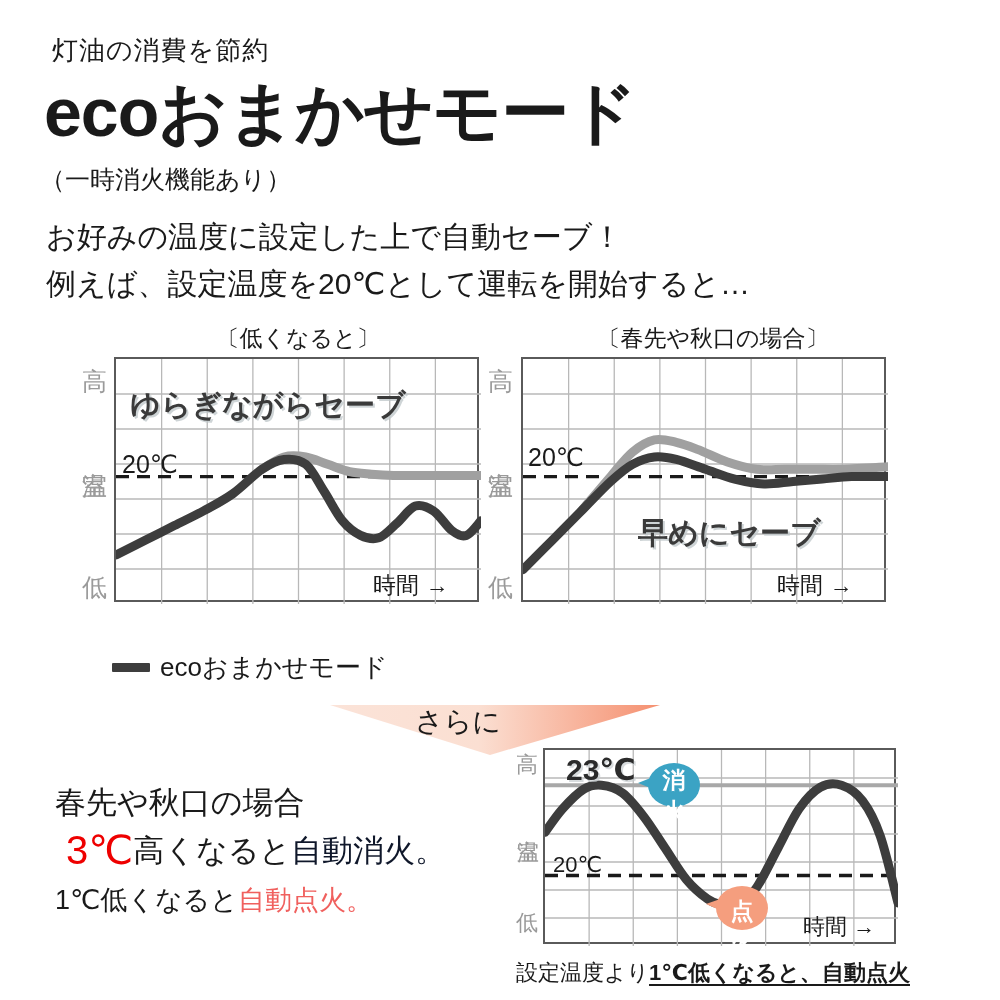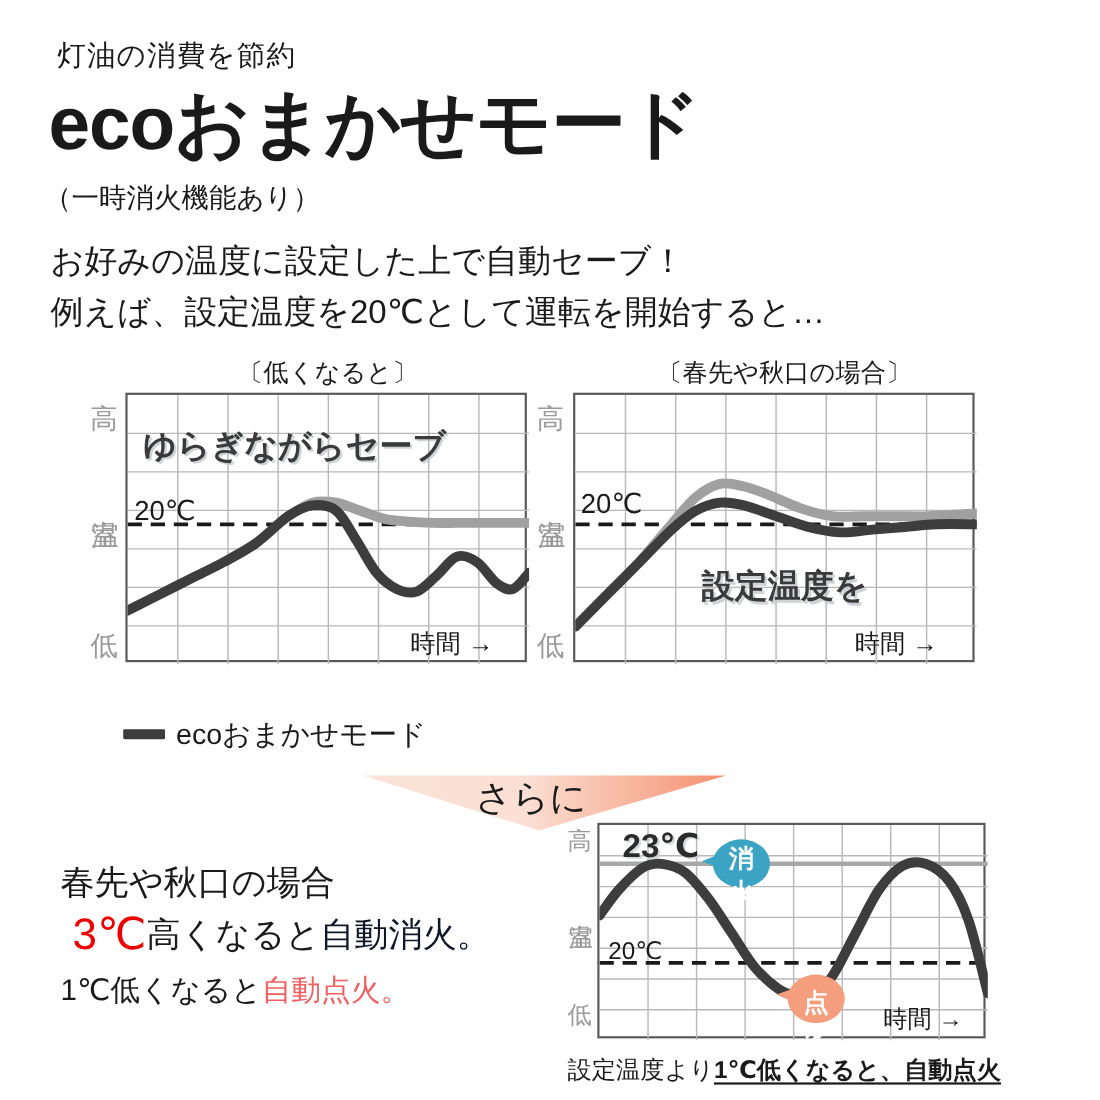--- a/index.html
+++ b/index.html
@@ -27,22 +27,22 @@
   .time-lab{position:absolute;font-size:23px;color:#1a1a1a;white-space:nowrap;}
 
   
   #legend{left:112px;top:650px;width:800px;display:flex;align-items:center;gap:20px;}
   .lg-item{display:flex;align-items:center;gap:10px;}
   .sw{width:38px;height:9px;border-radius:1px;}
   .lg-txt{font-size:26px;color:#1a1a1a;white-space:nowrap;}
 
   
   #sarani-wrap{left:330px;top:697px;width:330px;height:60px;}
-  #sarani-txt{position:absolute;left:85px;top:6px;font-size:33px;color:#1a1a1a;
-              font-family:"Liberation Serif","DejaVu Serif",serif;margin-left:17px;}
+  #sarani-txt{position:absolute;left:85px;top:6px;font-size:28px;color:#1a1a1a;
+              font-family:"Liberation Serif","DejaVu Serif",serif;}
 
   
   #bl1{left:55px;top:782px;font-size:31px;}
   #bl2{left:66px;top:827px;font-size:31px;white-space:nowrap;}
   #bl3{left:55px;top:882px;font-size:27px;white-space:nowrap;}
   .big-red{font-size:40px;color:#ee0000;font-weight:normal;vertical-align:-3px;}
   .cyan{color:#29abe2;}
   .salmon{color:#f0605e;}
 
   
@@ -111,21 +111,21 @@
       <line x1="0" y1="105" x2="365" y2="105" stroke="#b8b8b8" stroke-width="1.3"></line>
       <line x1="0" y1="140" x2="365" y2="140" stroke="#b8b8b8" stroke-width="1.3"></line>
       <line x1="0" y1="175" x2="365" y2="175" stroke="#b8b8b8" stroke-width="1.3"></line>
       <line x1="0" y1="210" x2="365" y2="210" stroke="#b8b8b8" stroke-width="1.3"></line>
       <line x1="0" y1="117.6" x2="365" y2="117.6" stroke="#1a1a1a" stroke-width="3.4" stroke-dasharray="13 8"></line>
       <path d="M58.40,151.90C63.27,146.18 79.08,127.40 87.60,117.60C96.12,107.80 102.20,99.22 109.50,93.10C116.80,86.97 124.10,82.48 131.40,80.85C138.70,79.22 146.00,81.67 153.30,83.30C160.60,84.93 166.68,87.38 175.20,90.65C183.72,93.92 194.67,99.63 204.40,102.90C214.13,106.17 223.87,109.03 233.60,110.25C243.33,111.47 253.07,110.25 262.80,110.25C272.53,110.25 282.27,110.25 292.00,110.25C301.73,110.25 309.03,110.66 321.20,110.25C333.37,109.84 357.70,108.21 365.00,107.80" fill="none" stroke="#a0a0a0" stroke-width="9" stroke-linecap="round" stroke-linejoin="round"></path>
       <path d="M0.00,210.70C4.87,205.80 19.47,191.10 29.20,181.30C38.93,171.50 48.67,161.70 58.40,151.90C68.13,142.10 79.08,130.26 87.60,122.50C96.12,114.74 102.20,109.43 109.50,105.35C116.80,101.27 124.10,98.82 131.40,98.00C138.70,97.18 144.78,98.41 153.30,100.45C161.82,102.49 172.77,106.98 182.50,110.25C192.23,113.52 201.97,117.60 211.70,120.05C221.43,122.50 231.17,124.54 240.90,124.95C250.63,125.36 260.37,123.32 270.10,122.50C279.83,121.68 289.57,120.87 299.30,120.05C309.03,119.23 317.55,118.01 328.50,117.60C339.45,117.19 358.92,117.60 365.00,117.60" fill="none" stroke="#3d3d3d" stroke-width="9" stroke-linecap="round" stroke-linejoin="round"></path>
     </svg>
 </div>
 <div class="temp-lab" style="left:528px;top:443px;">20℃</div>
-<div class="inchart-bold" style="left:638px;top:513px;">設定温度を</div>
+<div class="inchart-bold" style="left:638px;top:513px;">早めにセーブ</div>
 <div class="time-lab" style="left:777px;top:570px;">
   <span>時間</span>
   <span style="font-weight:bold;">→</span>
 </div>
 
 <div class="abs" id="legend">
   <div class="lg-item">
     <span class="sw" id="sw0" style="background: rgb(61, 61, 61);"></span>
     <span class="lg-txt">ecoおまかせモード</span>
   </div>

